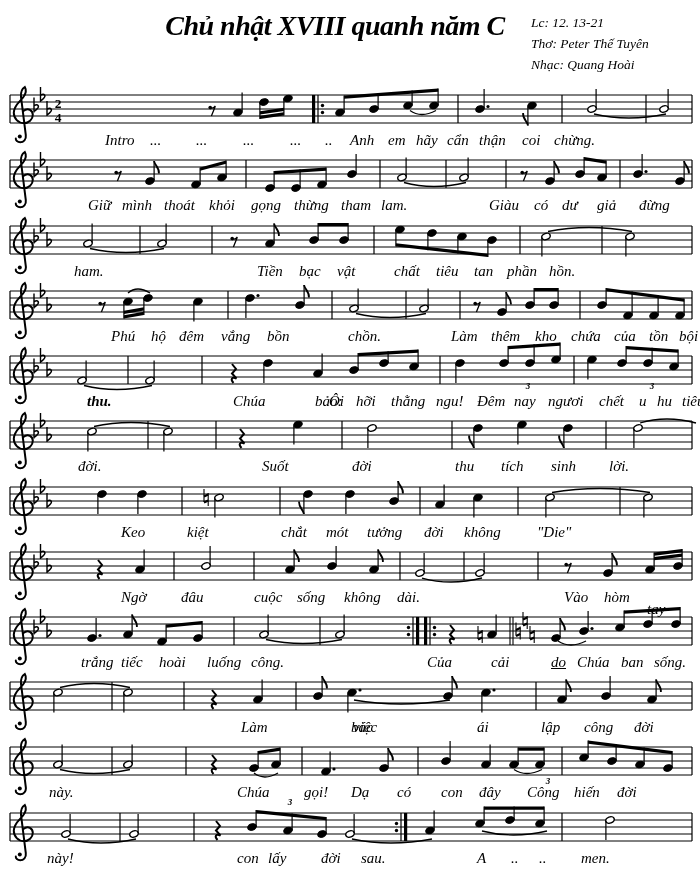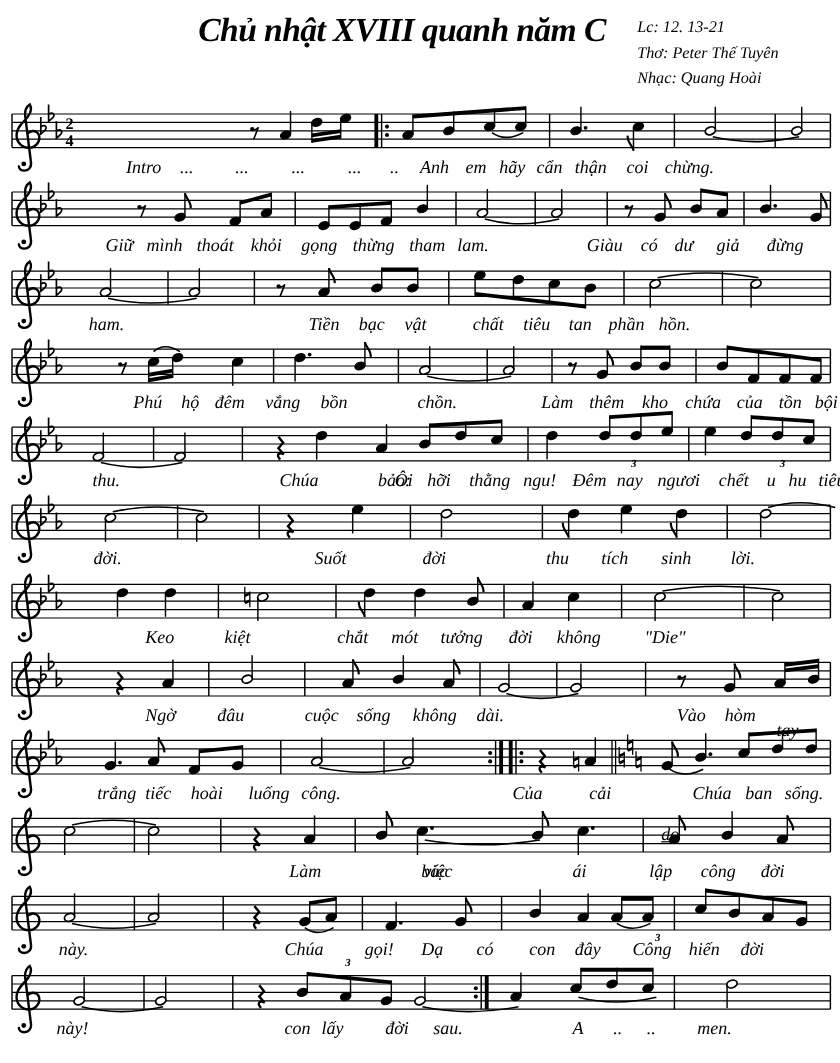--- a/index.html
+++ b/index.html
@@ -711,21 +711,21 @@
       <span class="lyric" style="left: 221px; top: 328px;">vắng</span>
       <span class="lyric" style="left: 267px; top: 328px;">bồn</span>
       <span class="lyric" style="left: 304px; top: 328px; margin-left: 44px;">chồn.</span>
       <span class="lyric" style="left: 451px; top: 328px;">Làm</span>
       <span class="lyric" style="left: 491px; top: 328px;">thêm</span>
       <span class="lyric" style="left: 535px; top: 328px;">kho</span>
       <span class="lyric" style="left: 571px; top: 328px;">chứa</span>
       <span class="lyric" style="left: 614px; top: 328px;">của</span>
       <span class="lyric" style="left: 649px; top: 328px;">tồn</span>
       <span class="lyric" style="left: 679px; top: 328px;">bội</span>
-      <span class="lyric" style="left: 77px; top: 393px;">thu.</span>
+      <span class="lyric" style="left: 87px; top: 393px; font-weight: bold;">thu.</span>
       <span class="lyric" style="left: 233px; top: 393px;">Chúa</span>
       <span class="lyric" style="left: 287px; top: 393px; margin-left: 28px;">bảo:</span>
       <span class="lyric" style="left: 329px; top: 393px;">Ôi</span>
       <span class="lyric" style="left: 356px; top: 393px;">hỡi</span>
       <span class="lyric" style="left: 391px; top: 393px;">thằng</span>
       <span class="lyric" style="left: 436px; top: 393px;">ngu!</span>
       <span class="lyric" style="left: 477px; top: 393px;">Đêm</span>
       <span class="lyric" style="left: 514px; top: 393px;">nay</span>
       <span class="lyric" style="left: 548px; top: 393px;">ngươi</span>
       <span class="lyric" style="left: 599px; top: 393px;">chết</span>
@@ -756,21 +756,21 @@
       <span class="lyric" style="left: 564px; top: 589px;">Vào</span>
       <span class="lyric" style="left: 604px; top: 589px;">hòm</span>
       <span class="lyric" style="left: 647px; top: 589px; margin-top: 12px;">tay</span>
       <span class="lyric" style="left: 81px; top: 654px;">trắng</span>
       <span class="lyric" style="left: 121px; top: 654px;">tiếc</span>
       <span class="lyric" style="left: 159px; top: 654px; text-align: right;">hoài</span>
       <span class="lyric" style="left: 207px; top: 654px;">luống</span>
       <span class="lyric" style="left: 251px; top: 654px;">công.</span>
       <span class="lyric" style="left: 427px; top: 654px;">Của</span>
       <span class="lyric" style="left: 491px; top: 654px;">cải</span>
-      <span class="lyric" style="left: 551px; top: 688px; text-decoration: underline;">do</span>
+      <span class="lyric" style="left: 551px; top: 654px; text-decoration: underline;">do</span>
       <span class="lyric" style="left: 577px; top: 654px;">Chúa</span>
       <span class="lyric" style="left: 621px; top: 654px;">ban</span>
       <span class="lyric" style="left: 654px; top: 654px;">sống.</span>
       <span class="lyric" style="left: 241px; top: 719px;">Làm</span>
       <span class="lyric" style="left: 309px; top: 719px; margin-left: 44px;">việc</span>
       <span class="lyric" style="left: 351px; top: 719px;">bác</span>
       <span class="lyric" style="left: 477px; top: 719px;">ái</span>
       <span class="lyric" style="left: 541px; top: 719px;">lập</span>
       <span class="lyric" style="left: 584px; top: 719px;">công</span>
       <span class="lyric" style="left: 634px; top: 719px;">đời</span>

